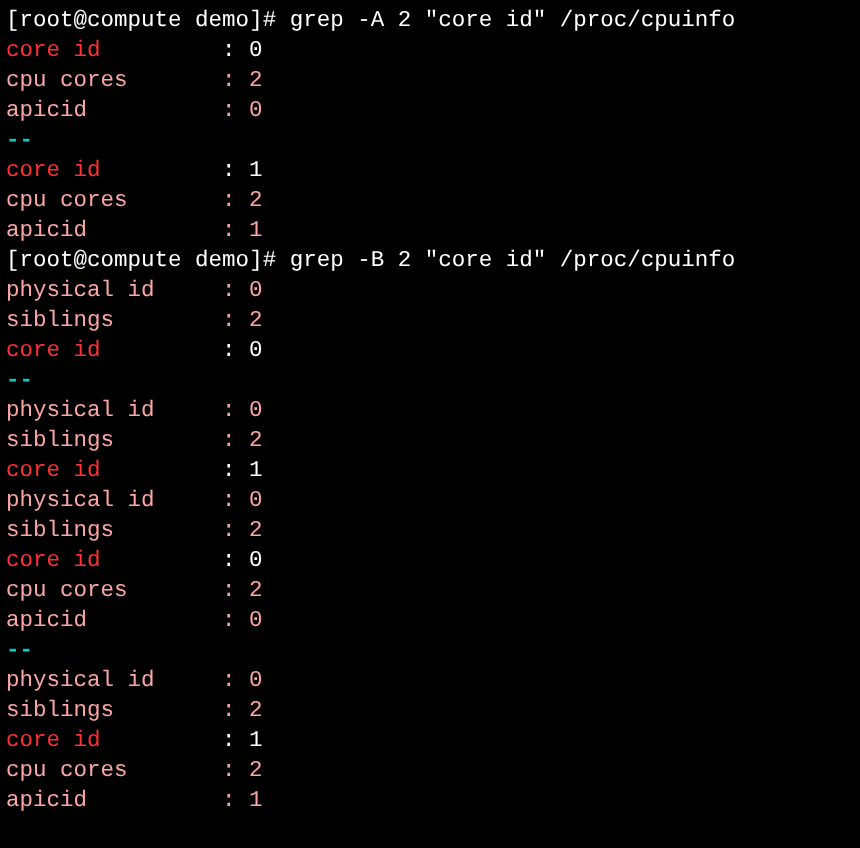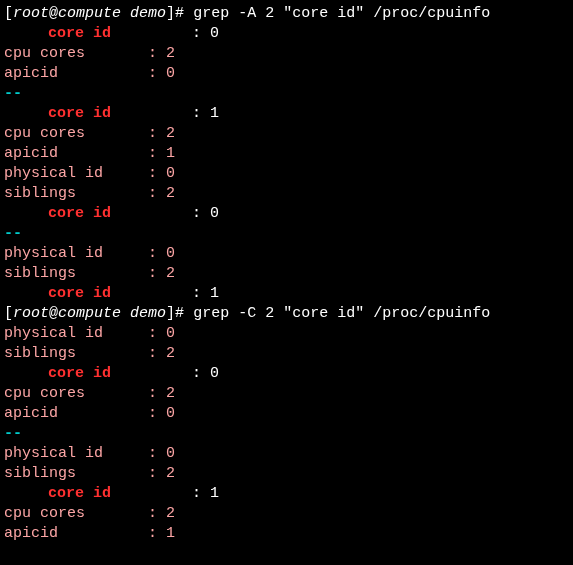--- a/index.html
+++ b/index.html
@@ -11,49 +11,49 @@
     font-size: 15px;
     line-height: 20px;
     width: 573px;
     box-sizing: border-box;
     overflow: hidden;
   }
   .line {
     white-space: pre;
   }
   .prompt-bracket { color: #ffffff; }
-  .prompt-host { color: #ffffff; font-style: italic; }
-  .highlight { color: #ff3030; font-weight: bold; margin-left: 44px; }
+  .prompt-host { color: #ffffff; }
+  .highlight { color: #ff3030; font-weight: normal; }
   .sep { color: #00cccc; font-weight: bold; }
   .text { color: #ffffff; }
   .faint { color: #fca5a5; }
 </style>
 </head>
 <body>
 
 <div>
 
 <div class="line"><span class="prompt-bracket">[</span><span class="prompt-host">root</span><span class="prompt-bracket">@</span><span class="prompt-host">compute</span> <span class="prompt-host">demo</span><span class="prompt-bracket">]</span><span class="text">#</span> <span class="text">grep -A 2 "core id" /proc/cpuinfo</span></div>
 <div class="line"><span class="highlight">core id</span><span class="text">         : </span><span class="text">0</span></div>
 <div class="line"><span class="faint">cpu cores</span><span class="faint">       : </span><span class="faint">2</span></div>
 <div class="line"><span class="faint">apicid</span><span class="faint">          : </span><span class="faint">0</span></div>
 <div class="line"><span class="sep">--</span></div>
 <div class="line"><span class="highlight">core id</span><span class="text">         : </span><span class="text">1</span></div>
 <div class="line"><span class="faint">cpu cores</span><span class="faint">       : </span><span class="faint">2</span></div>
 <div class="line"><span class="faint">apicid</span><span class="faint">          : </span><span class="faint">1</span></div>
 
+<div class="line"><span class="prompt-bracket">[</span><span class="prompt-host">root</span><span class="prompt-bracket">@</span><span class="prompt-host">compute</span> <span class="prompt-host">demo</span><span class="prompt-bracket">]</span><span class="text">#</span> <span class="text">grep -B 2 "core id" /proc/cpuinfo</span></div>
 <div class="line"><span class="faint">physical id</span><span class="faint">     : </span><span class="faint">0</span></div>
 <div class="line"><span class="faint">siblings</span><span class="faint">        : </span><span class="faint">2</span></div>
 <div class="line"><span class="highlight">core id</span><span class="text">         : </span><span class="text">0</span></div>
 <div class="line"><span class="sep">--</span></div>
 <div class="line"><span class="faint">physical id</span><span class="faint">     : </span><span class="faint">0</span></div>
 <div class="line"><span class="faint">siblings</span><span class="faint">        : </span><span class="faint">2</span></div>
 <div class="line"><span class="highlight">core id</span><span class="text">         : </span><span class="text">1</span></div>
 
-<div class="line"><span class="prompt-bracket">[</span><span class="prompt-host">root</span><span class="prompt-bracket">@</span><span class="prompt-host">compute</span> <span class="prompt-host">demo</span><span class="prompt-bracket">]</span><span class="text">#</span> <span class="text">grep -C 2 "core id" /proc/cpuinfo</span></div>
 <div class="line"><span class="faint">physical id</span><span class="faint">     : </span><span class="faint">0</span></div>
 <div class="line"><span class="faint">siblings</span><span class="faint">        : </span><span class="faint">2</span></div>
 <div class="line"><span class="highlight">core id</span><span class="text">         : </span><span class="text">0</span></div>
 <div class="line"><span class="faint">cpu cores</span><span class="faint">       : </span><span class="faint">2</span></div>
 <div class="line"><span class="faint">apicid</span><span class="faint">          : </span><span class="faint">0</span></div>
 <div class="line"><span class="sep">--</span></div>
 <div class="line"><span class="faint">physical id</span><span class="faint">     : </span><span class="faint">0</span></div>
 <div class="line"><span class="faint">siblings</span><span class="faint">        : </span><span class="faint">2</span></div>
 <div class="line"><span class="highlight">core id</span><span class="text">         : </span><span class="text">1</span></div>
 <div class="line"><span class="faint">cpu cores</span><span class="faint">       : </span><span class="faint">2</span></div>

